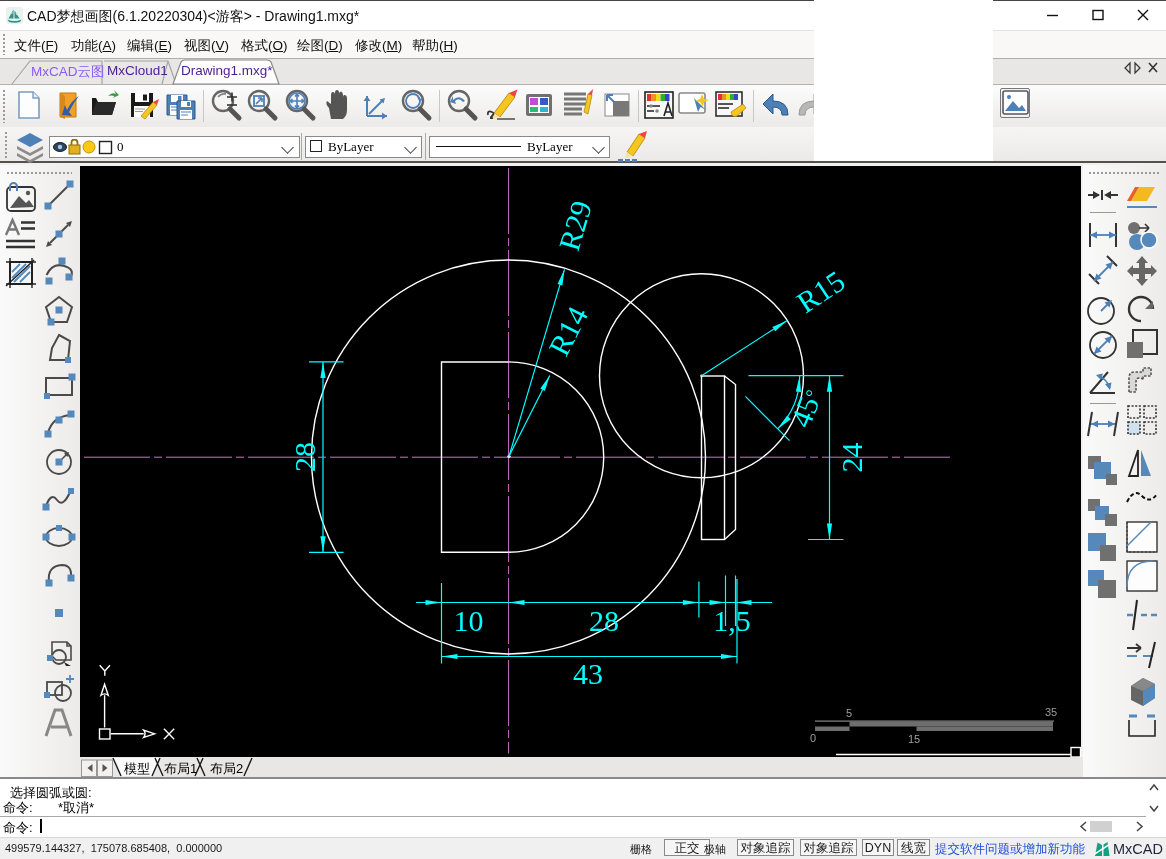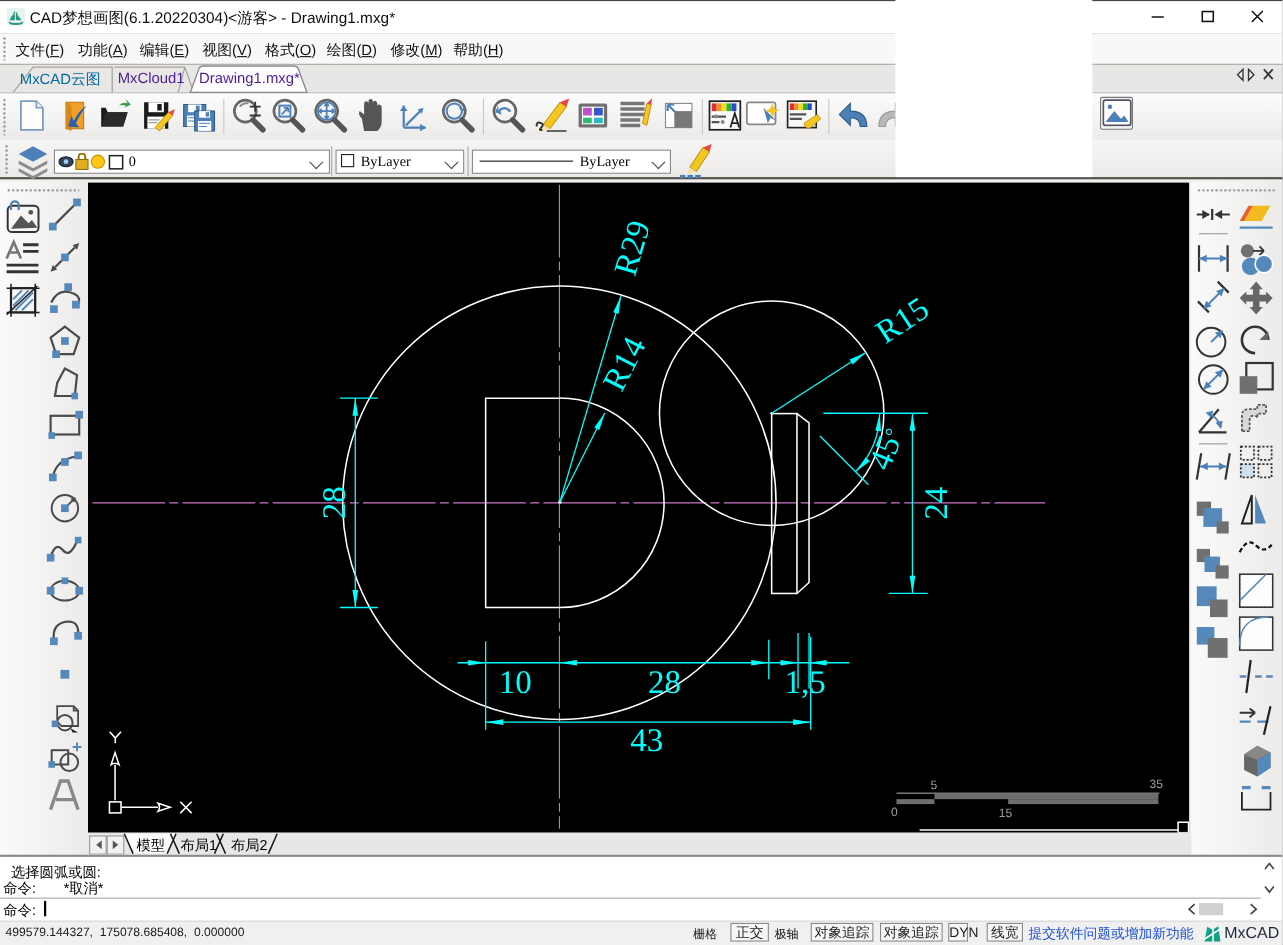--- a/index.html
+++ b/index.html
@@ -57,21 +57,21 @@
 <div class="abs menu-item" style="left:297px">绘图(<u>D</u>)</div>
 <div class="abs menu-item" style="left:355px">修改(<u>M</u>)</div>
 <div class="abs menu-item" style="left:412px">帮助(<u>H</u>)</div>
 
 <div class="abs" id="doctabs"></div>
 <svg class="abs" style="left:0;top:58px" width="300" height="27" viewBox="0 0 300 27">
  <path d="M12 26 L30 3 L102 3 L102 26" fill="none" stroke="#a8a5a2" stroke-width="1.2"></path>
  <path d="M104 3 L168 3 L176 26 M168 3 L162 26" fill="none" stroke="#a8a5a2" stroke-width="1.2"></path>
  <path d="M173 26 L181 4 Q182 2 185 2 L267 2 Q270 2 271 4 L279 26 Z" fill="#fdfdfd" stroke="#8a8a8a" stroke-width="1.2"></path>
 </svg>
-<div class="abs" style="left:18px;top:63px;font-size:13.5px;color:#0369a1">MxCAD云图</div>
+<div class="abs" style="left:31px;top:63px;font-size:13.5px;color:#8b5cf6">MxCAD云图</div>
 <div class="abs" style="left:107px;top:63px;font-size:13.5px;color:#4c1d95">MxCloud1</div>
 <div class="abs" style="left:181px;top:63px;font-size:13.5px;color:#4c1d95;font-weight:normal">Drawing1.mxg*</div>
 <svg class="abs" style="left:1122px;top:61px" width="40" height="14" viewBox="0 0 40 14">
  <path d="M8 2 L3 7 L8 12 Z" fill="none" stroke="#333" stroke-width="1.2"></path>
  <path d="M13 2 L18 7 L13 12 Z" fill="none" stroke="#333" stroke-width="1.2"></path>
  <path d="M27 2 L35 11 M35 2 L27 11" stroke="#333" stroke-width="1.6"></path>
 </svg>
 
 <div class="abs" id="toolbar1"></div>
 <div class="grip" style="left:2px;top:89px;height:34px"></div>
@@ -594,25 +594,25 @@
 </svg>
 <svg class="abs" style="left:1075px;top:819px" width="80" height="15" viewBox="0 0 80 15">
  <path d="M11 3 L6 7.5 L11 12" fill="none" stroke="#444" stroke-width="1.5"></path>
  <rect x="15" y="2" width="22" height="11" fill="#d0d0d0"></rect>
  <path d="M62 3 L67 7.5 L62 12" fill="none" stroke="#444" stroke-width="1.5"></path>
 </svg>
 
 <div class="abs" id="statusbar"></div>
 <div class="abs stext" style="left:5px;top:842px">499579.144327,&nbsp; 175078.685408,&nbsp; 0.000000</div>
 <div class="abs stext" style="left:630px;top:842px">栅格</div>
-<div class="sbox" style="left:664px;top:839px;width:35px">正交</div>
+<div class="sbox" style="left:664px;top:839px;width:46px">正交</div>
 <div class="abs stext" style="left:704px;top:842px">极轴</div>
 <div class="sbox" style="left:737px;top:839px;width:57px">对象追踪</div>
 <div class="sbox" style="left:800px;top:839px;width:57px">对象追踪</div>
-<div class="sbox" style="left:862px;top:839px;width:18px">DYN</div>
+<div class="sbox" style="left:862px;top:839px;width:32px">DYN</div>
 <div class="sbox" style="left:897px;top:839px;width:33px">线宽</div>
 <div class="abs" style="left:935px;top:841px;font-size:12.5px;color:#1d4ed8">提交软件问题或增加新功能</div>
 <svg class="abs" style="left:1094px;top:840px" width="17" height="17" viewBox="0 0 17 17">
  <path d="M1 16 L3.5 2.5 L8 5 L8 16 Z" fill="#12a182"></path>
  <path d="M9.5 16 L9.5 4.5 L13.5 2 L15.5 16 Z" fill="#12a182"></path>
  <path d="M-1 15 L17 3.5" stroke="#fff" stroke-width="1.5"></path>
 </svg>
 <div class="abs" style="left:1113px;top:841px;font-size:14.5px;color:#232840">MxCAD</div>
 
 <div class="abs" id="whitebox"></div>

